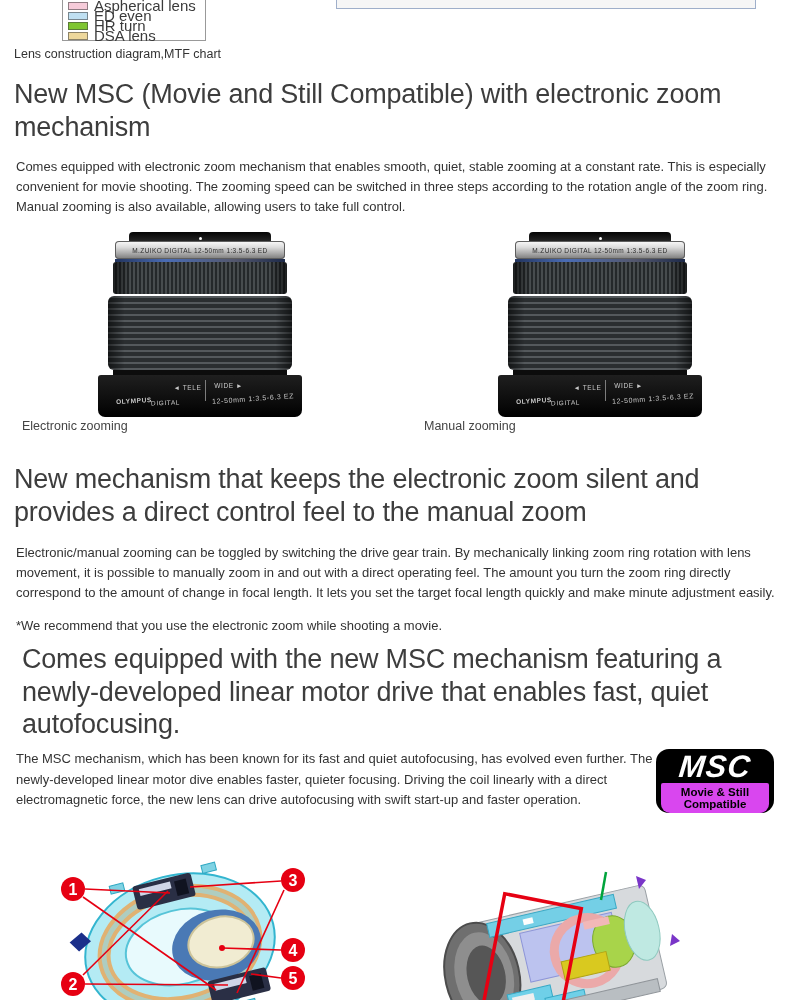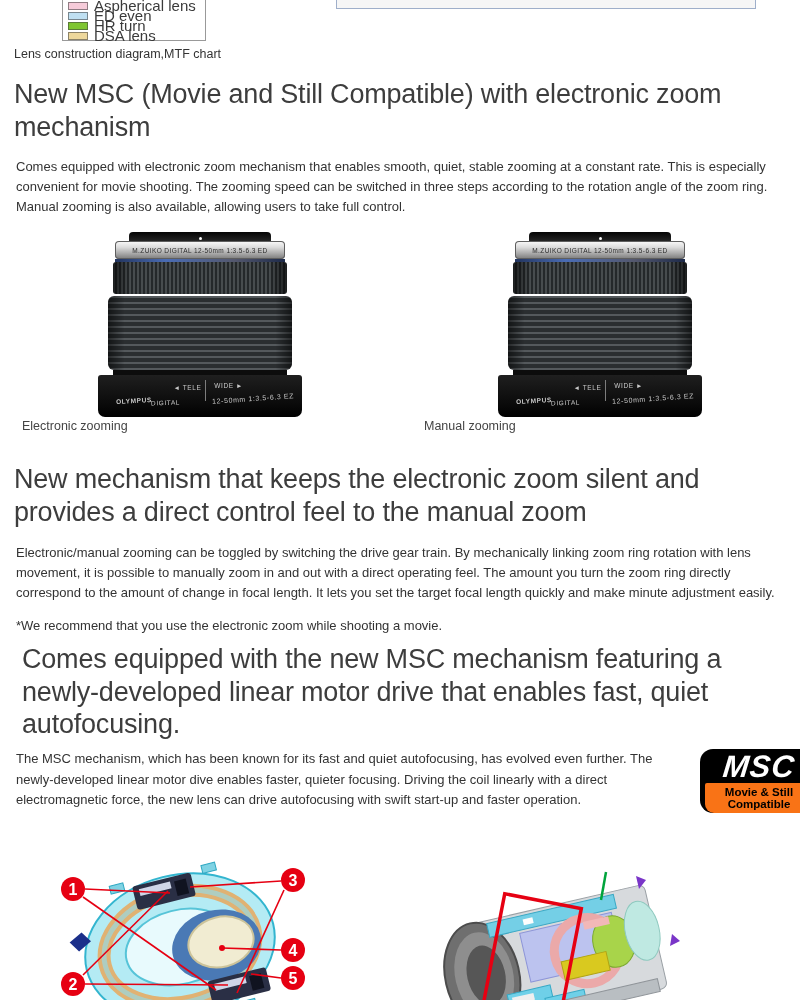--- a/index.html
+++ b/index.html
@@ -70,33 +70,33 @@
     background:linear-gradient(180deg,#1f1f1f,#0a0a0a 70%,#000);
   }
   .lb-txt{position:absolute;color:#c9c9c9;font-size:6.5px;letter-spacing:.6px;white-space:nowrap;}
   .lb-tele{left:37%;top:9px;}
   .lb-wide{left:57%;top:7px;}
   .lb-div{position:absolute;left:52.5%;top:5px;width:1px;height:21px;background:#7d7d7d;}
   .lb-brand{left:9%;top:22px;font-weight:bold;transform:rotate(-3deg);}
   .lb-brand2{left:26%;top:24px;transform:rotate(-2deg);}
   .lb-spec{left:56%;top:20px;transform:rotate(-4deg);font-size:7px;}
   
-  .sec3-row{display:flex;margin-top:8px;padding:0 24px 0 16px;gap:44px;}
+  .sec3-row{display:flex;margin-top:8px;padding:0 24px 0 16px;}
   .sec3-row .body-p{padding:0;flex:0 0 640px;}
   .msc-wrap{flex:1;display:flex;justify-content:flex-end;align-items:flex-start;padding-right:2px;}
   .msc-logo{
     width:118px;height:64px;background:#000;border-radius:13px;
     display:flex;flex-direction:column;align-items:center;box-sizing:border-box;padding-top:1px;
   }
   .msc-title{
     color:#fff;font-size:31px;font-weight:700;font-style:italic;line-height:33px;
     letter-spacing:1px;transform:skewX(-6deg);font-family:"Liberation Sans",sans-serif;
   }
   .msc-white{
-    width:108px;height:30px;background:#f97316;border-radius:2px 2px 9px 9px;
+    width:108px;height:30px;background:#d946ef;border-radius:2px 2px 9px 9px;
     display:flex;flex-direction:column;align-items:center;justify-content:center;
   }
   .msc-line{color:#000;font-size:11.5px;font-weight:700;line-height:12px;}
   
   .diagram-row{position:relative;height:175px;margin-top:44px;}
   .diag-left{position:absolute;left:30px;top:0;}
   .diag-right{position:absolute;left:440px;top:5px;}
   svg text{font-family:"Liberation Sans","DejaVu Sans",sans-serif;}
 </style>
 </head>

